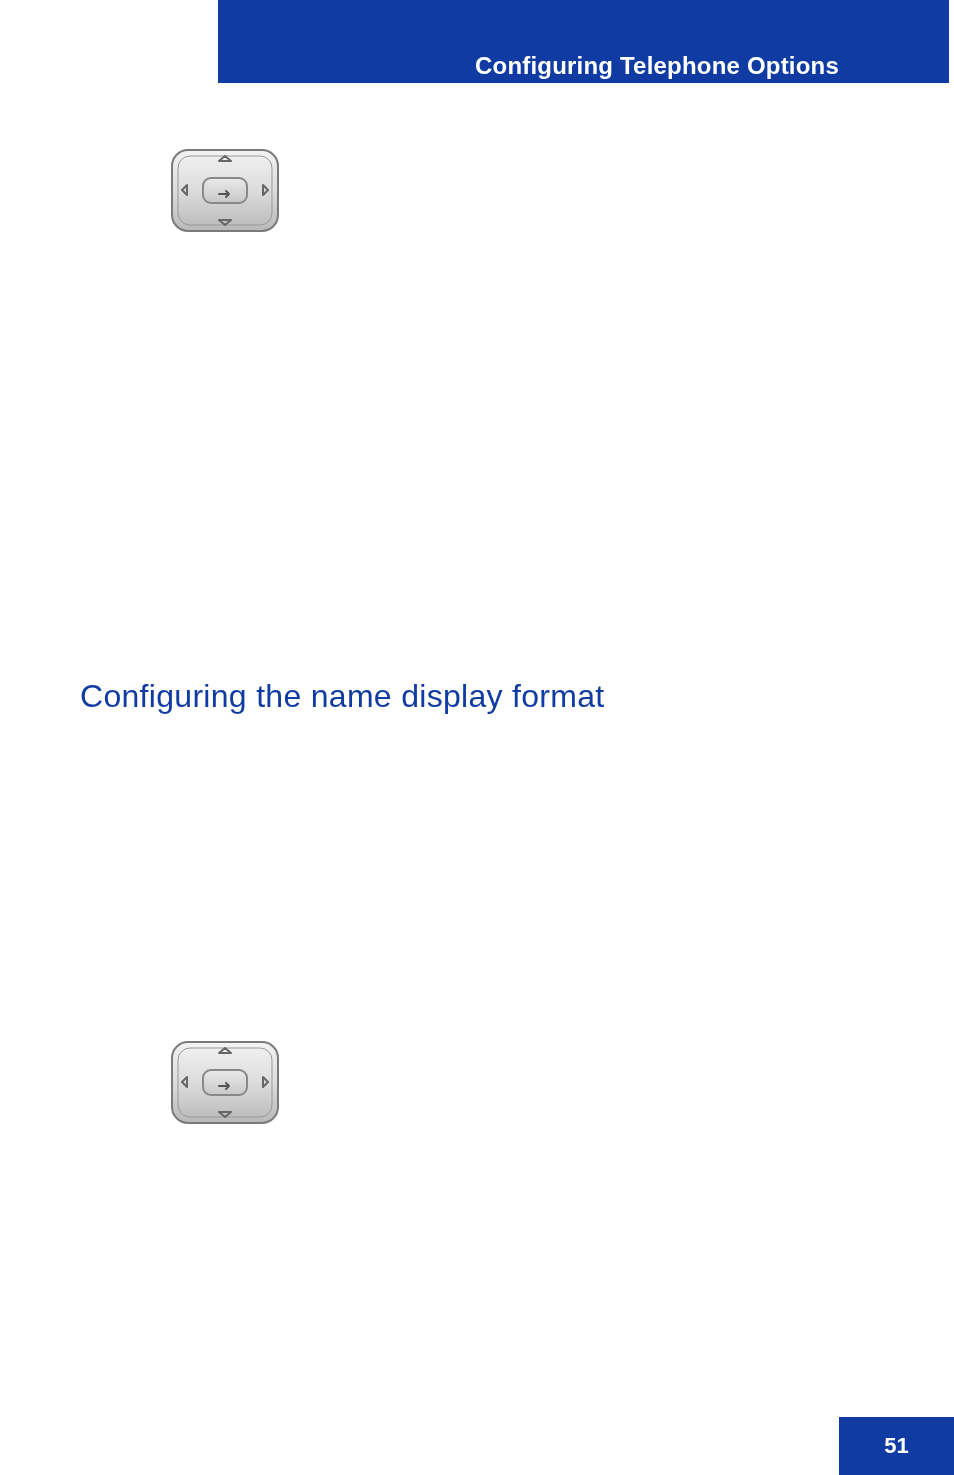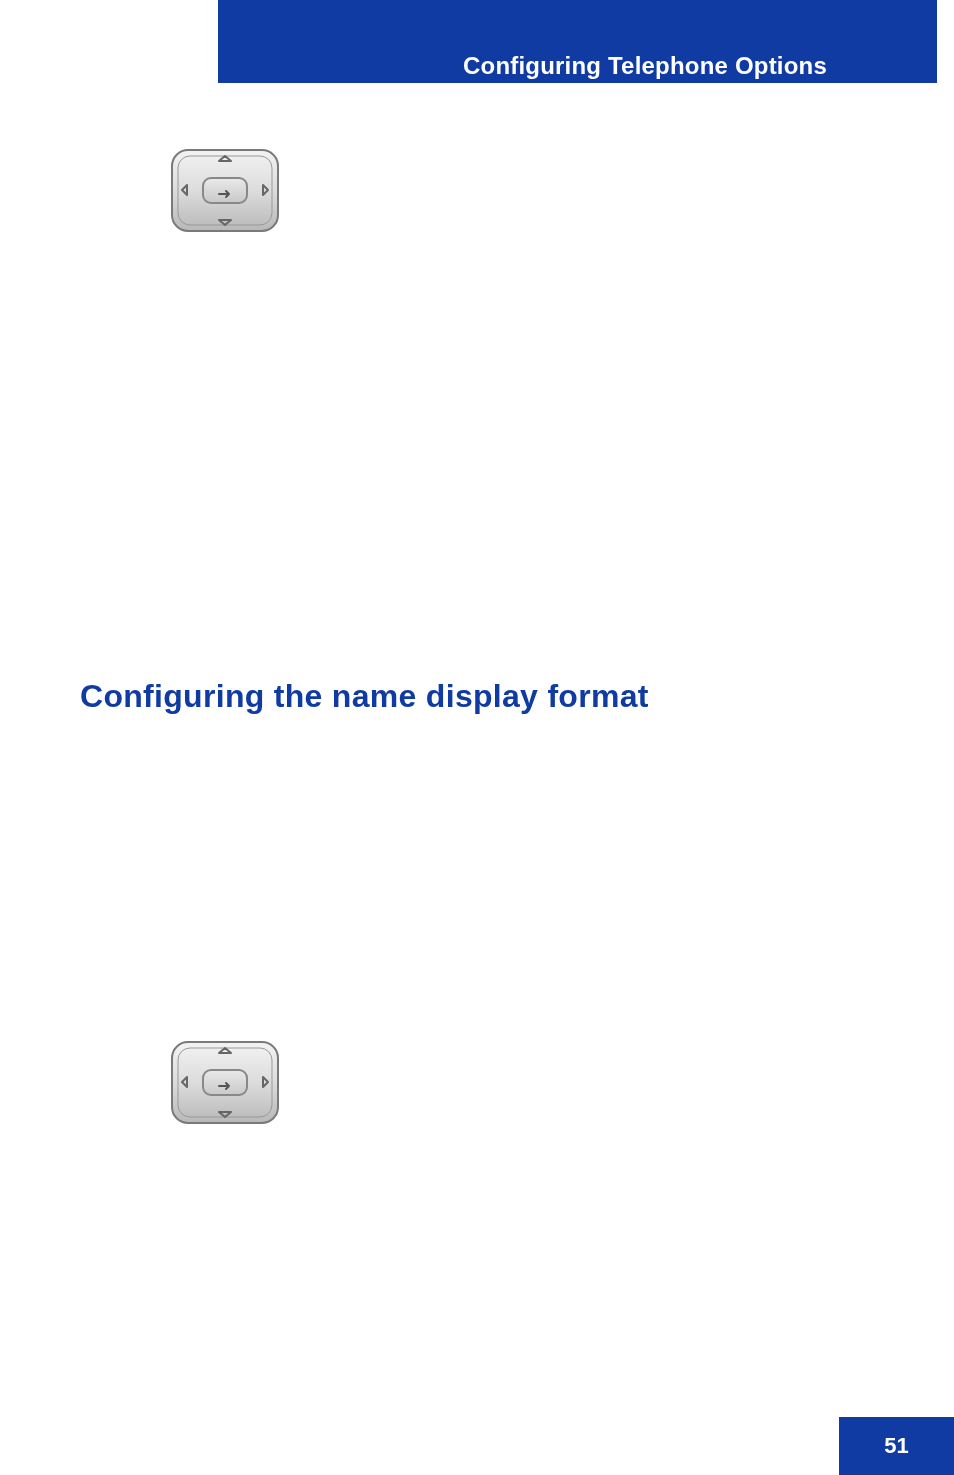--- a/index.html
+++ b/index.html
@@ -1,38 +1,38 @@
 <!DOCTYPE html>
 <html><head>
 <meta charset="utf-8">
 <style>
   * { box-sizing: border-box; margin: 0; padding: 0; }
   html, body { width: 954px; height: 1475px; background: #ffffff; font-family: Arial, Helvetica, sans-serif; overflow: hidden; }
   .page { position: relative; width: 954px; height: 1475px; }
   .header-bar {
     position: absolute;
-    top: 0; left: 218px; right: 17px; height: 83px;
+    top: 0; left: 218px; right: 5px; height: 83px;
     background: #0f3ba3;
   }
   .header-title {
     position: absolute;
     top: 52px; right: 110px;
     color: #ffffff;
     font-weight: 700;
     font-size: 24px;
     letter-spacing: .2px;
   }
   .navkey { position: absolute; width: 110px; height: 85px; }
   .nav1 { top: 148px; left: 170px; }
   .nav2 { top: 1040px; left: 170px; }
   .section-heading {
     position: absolute;
     left: 80px; top: 678px;
     color: #0f3ba3;
-    font-weight: 700;
+    font-weight: 400;
     font-size: 32px;
     letter-spacing: .3px;
   }
   .page-number {
     position: absolute;
     right: 0; bottom: 0;
     width: 115px; height: 58px;
     background: #0f3ba3;
     color: #ffffff;
     font-weight: 700;

